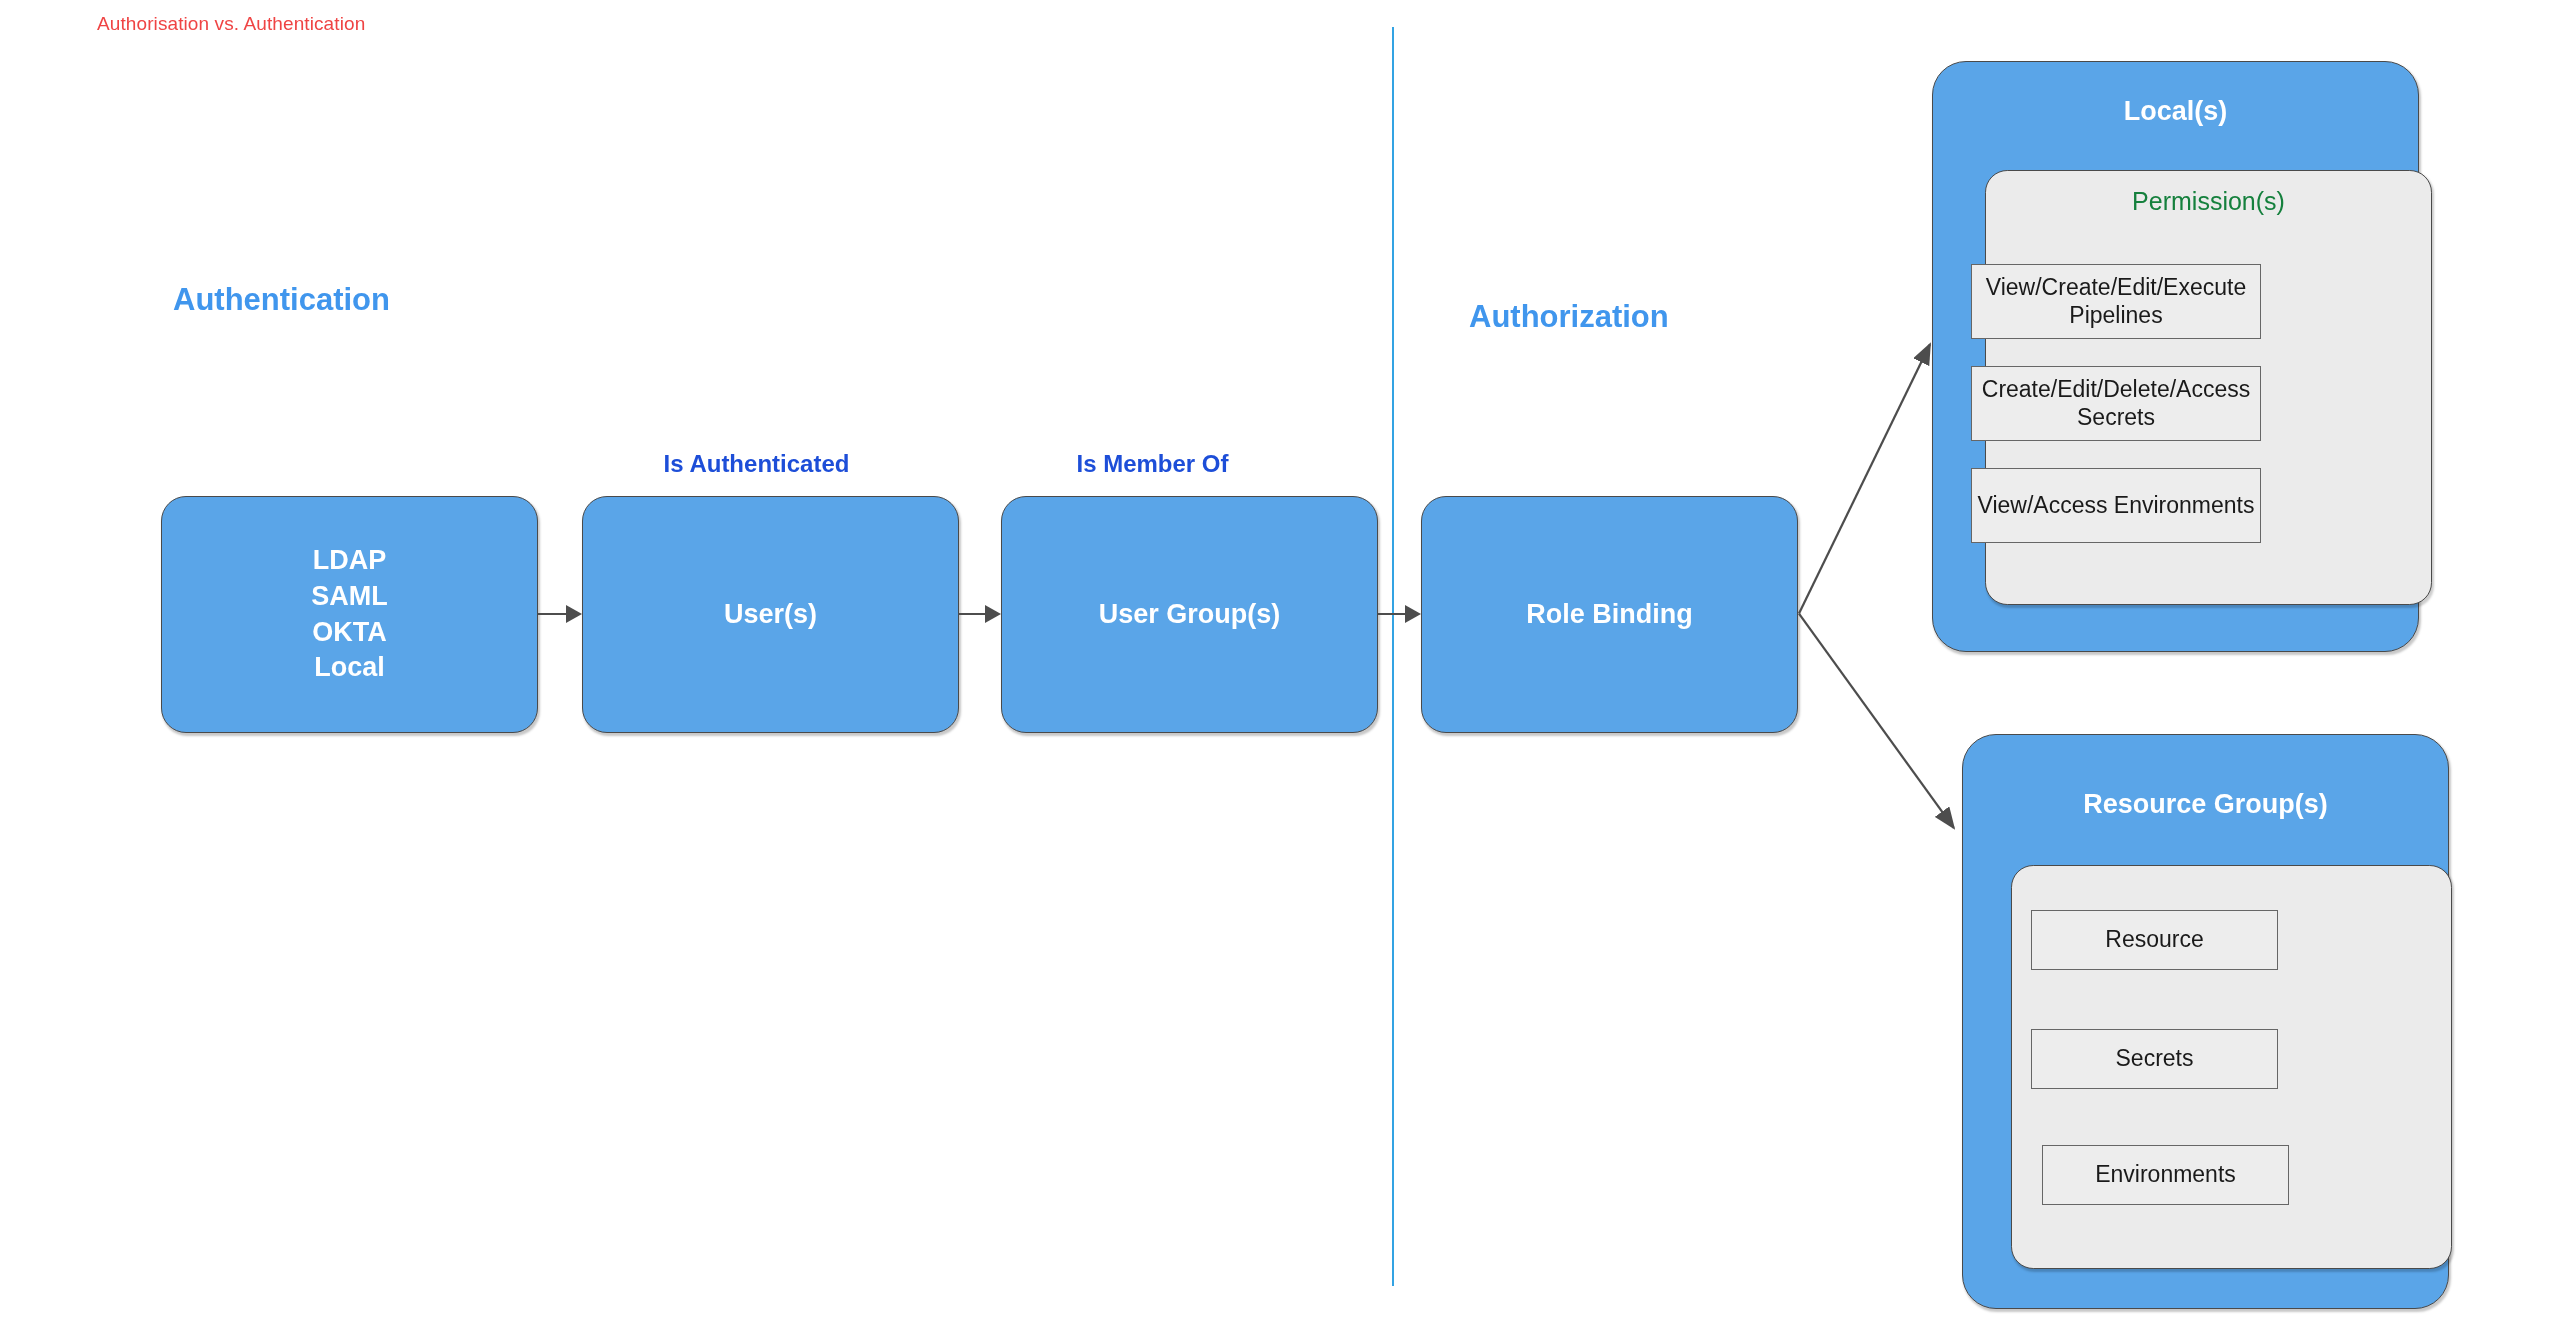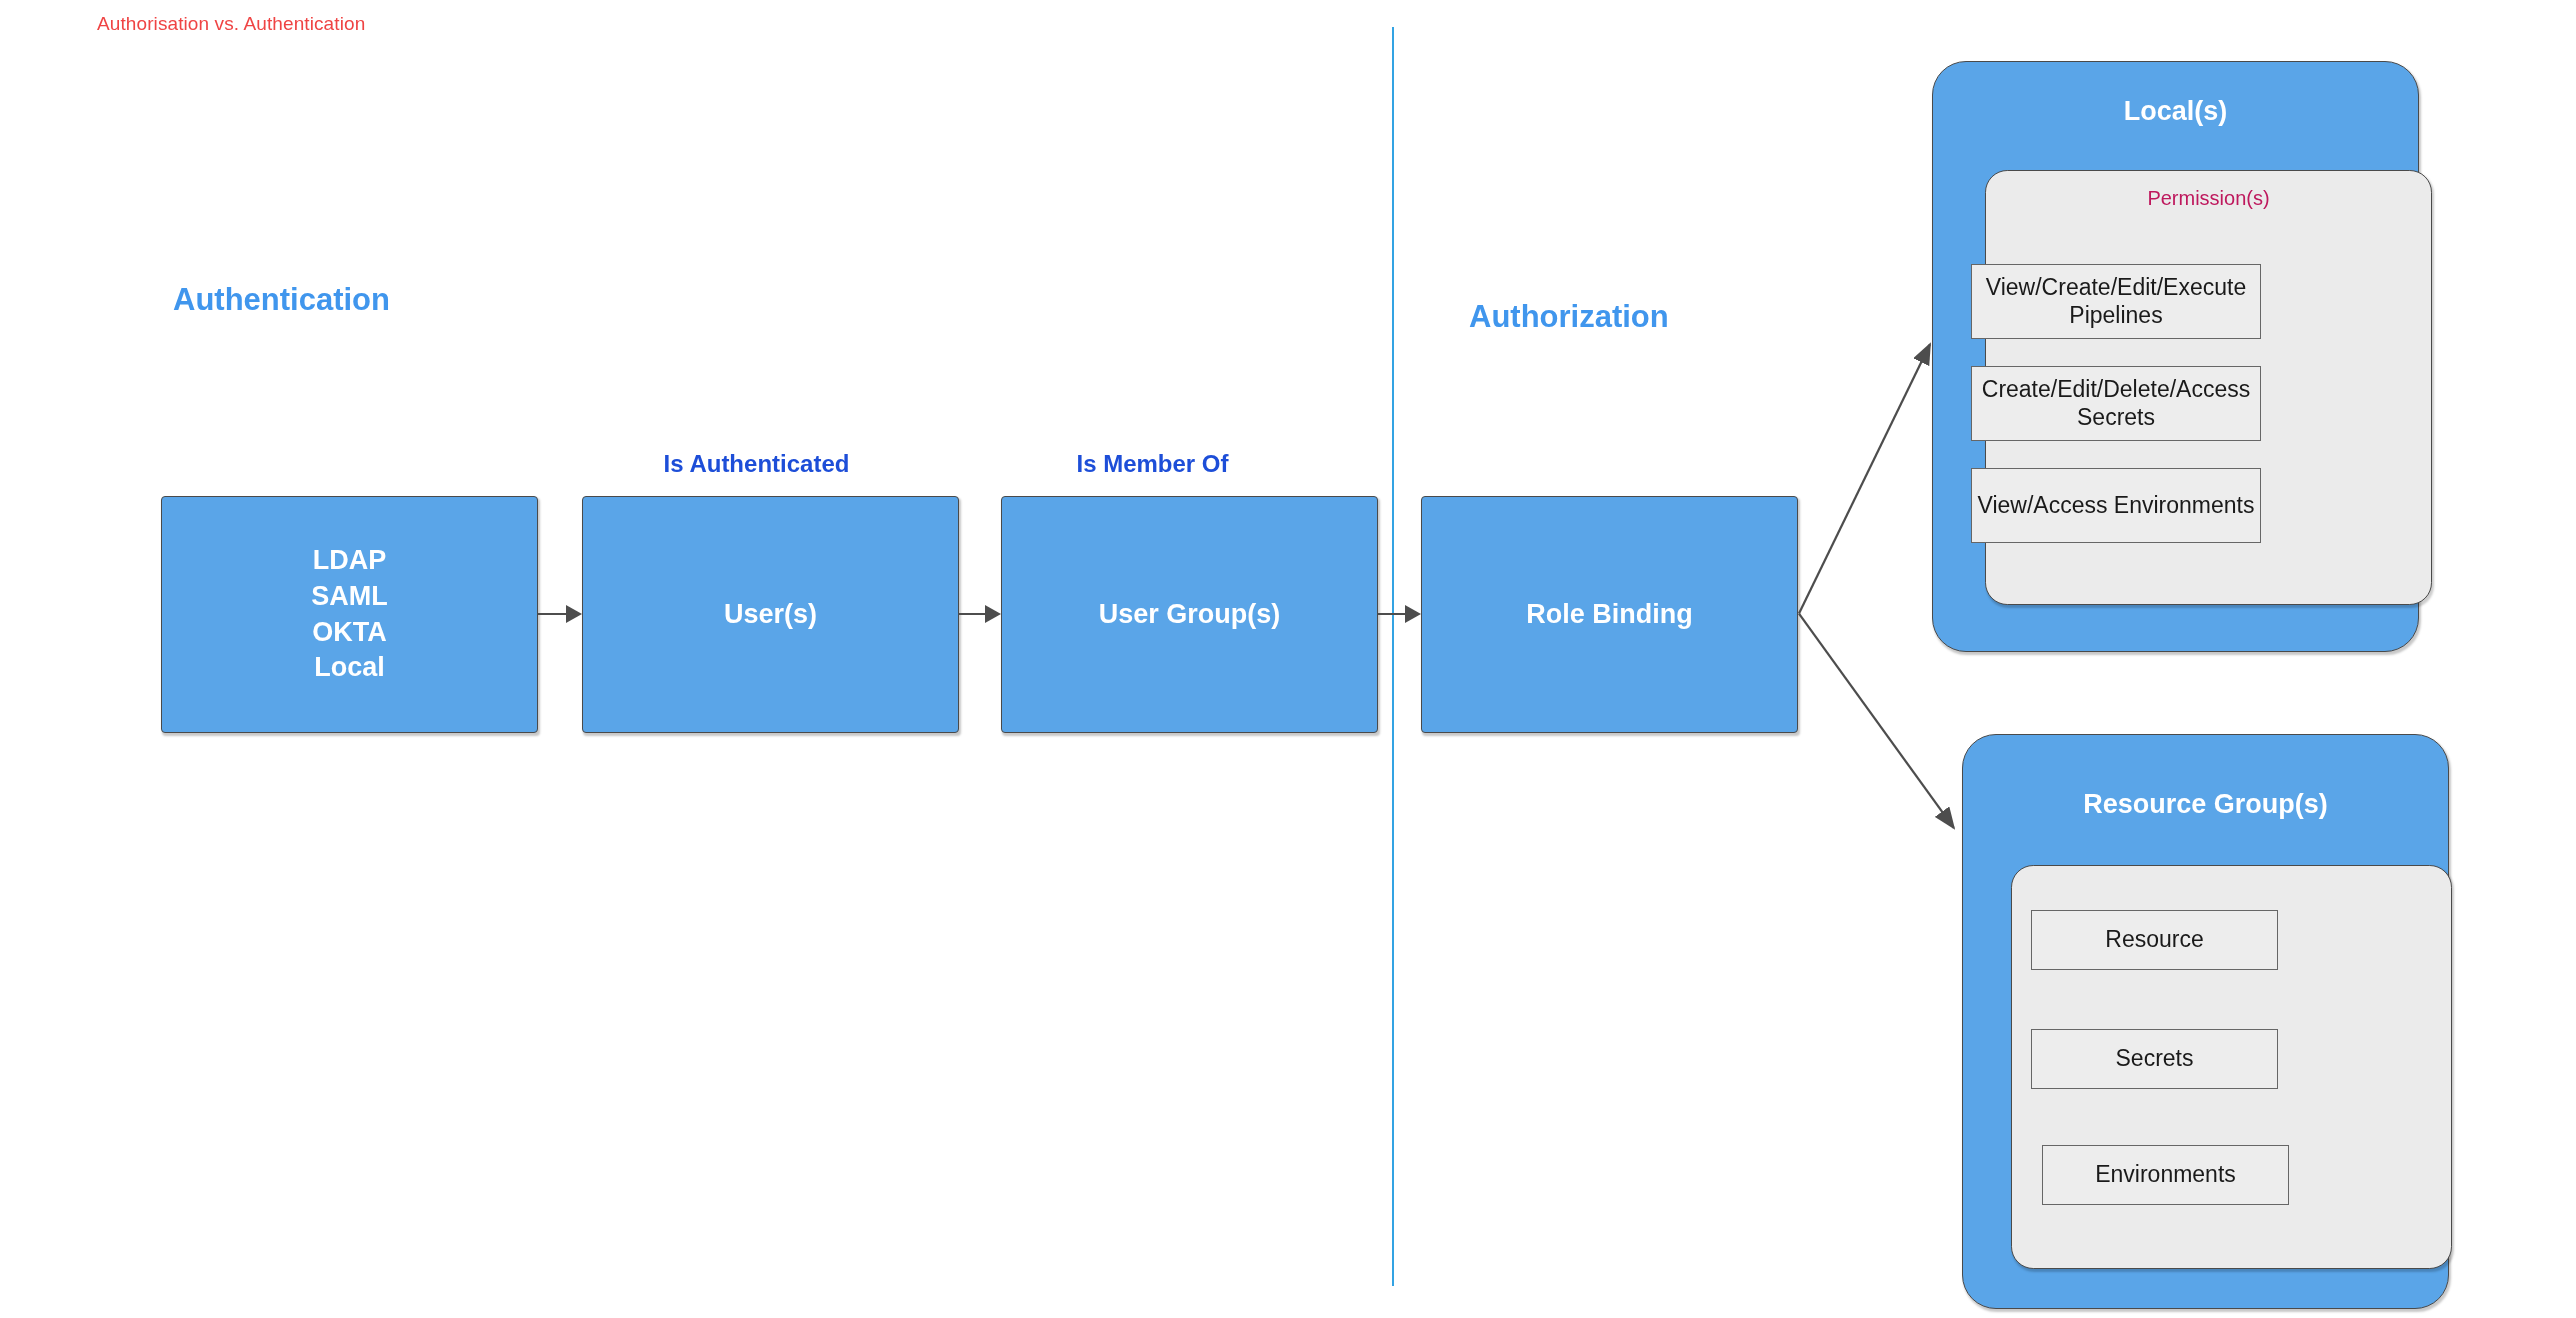--- a/index.html
+++ b/index.html
@@ -63,21 +63,21 @@
     font-family: "Liberation Sans", sans-serif;
   }
   #caption-is-authenticated { left: 630px;  top: 450px; width: 253px; }
   #caption-is-member-of     { left: 1026px; top: 450px; width: 253px; }
 
   
   .flow-box {
     position: absolute;
     background: #5AA5E8;
     border: 1.5px solid #4a4a4a;
-    border-radius: 4px;
+    border-radius: 25px;
     box-sizing: border-box;
     display: flex;
     align-items: center;
     justify-content: center;
     color: #ffffff;
     font-weight: bold;
     font-size: 27px;
     text-align: center;
     box-shadow: 1.5px 2.2px 2.2px rgba(0,0,0,0.22);
     font-family: "Liberation Sans", sans-serif;
@@ -159,22 +159,22 @@
   }
   #inner-resources {
     left: 2011px; top: 865px; width: 441px; height: 404px;
   }
 
   .inner-heading {
     position: absolute;
     left: 0; right: 0;
     top: 16.4px;
     text-align: center;
-    color: #be185d;
-    font-size: 20px;
+    color: #15803d;
+    font-size: 25px;
     font-family: "Liberation Sans", sans-serif;
     white-space: nowrap;
   }
 
   .item-box {
     position: absolute;
     background: #EDEDED;
     border: 1.5px solid #666666;
     box-sizing: border-box;
     display: flex;

